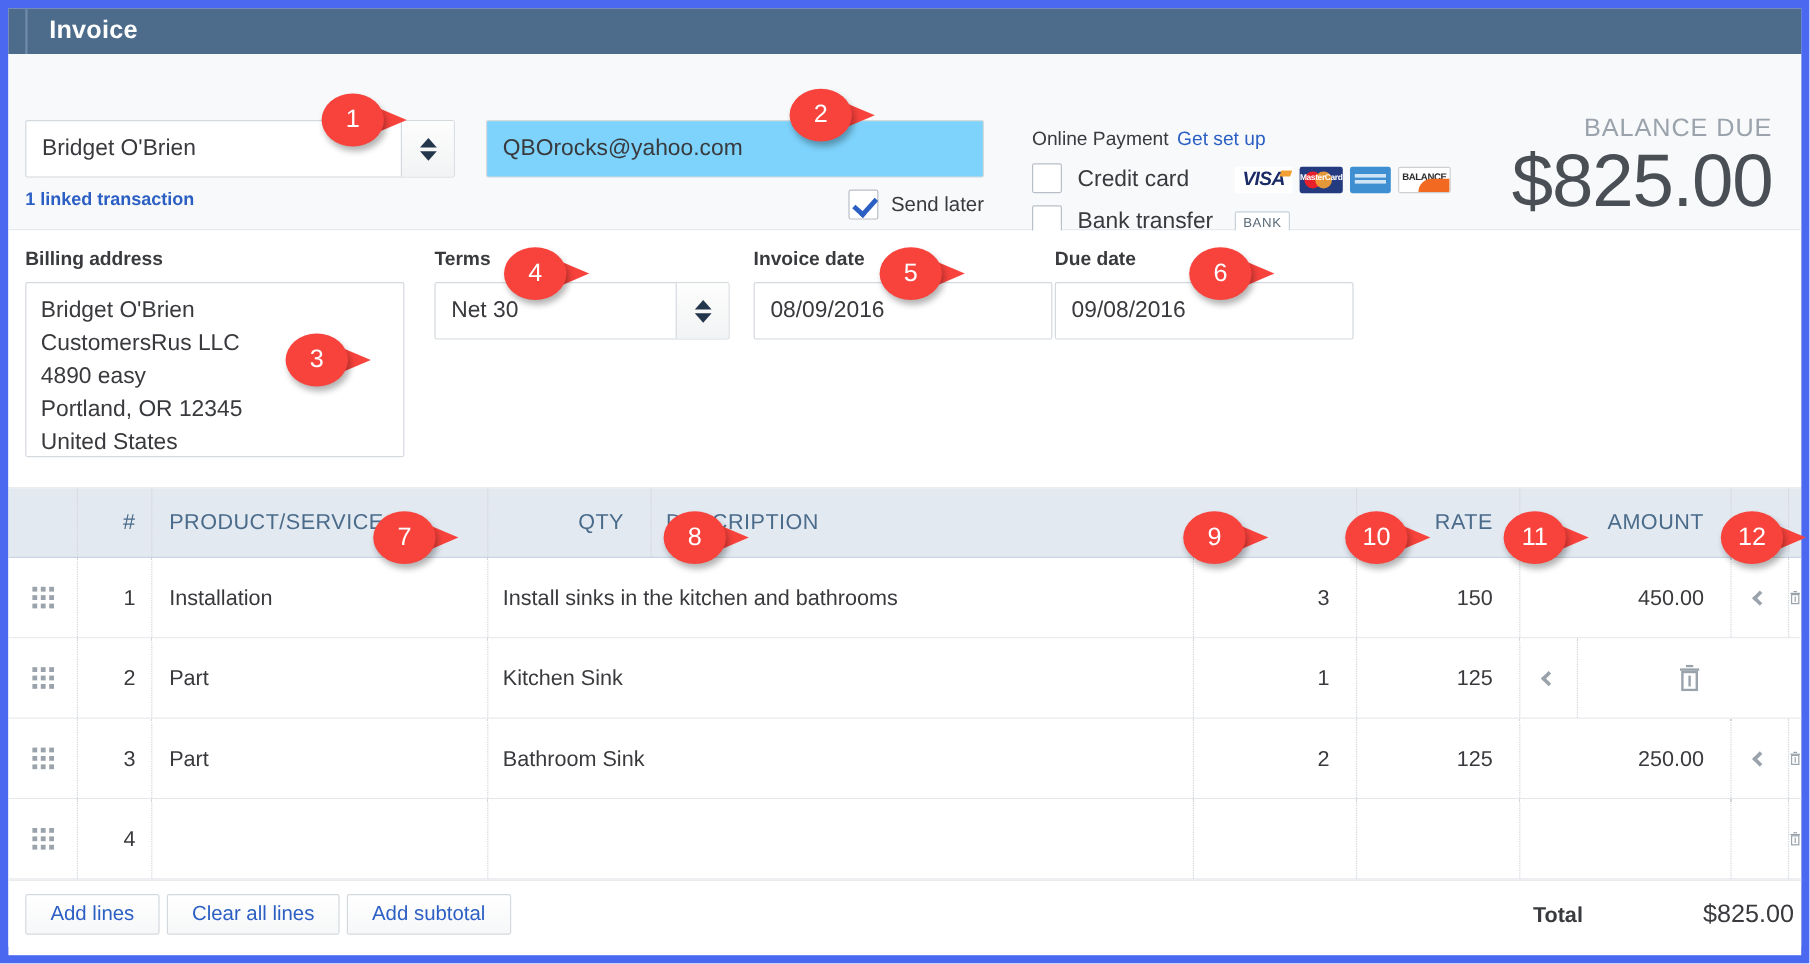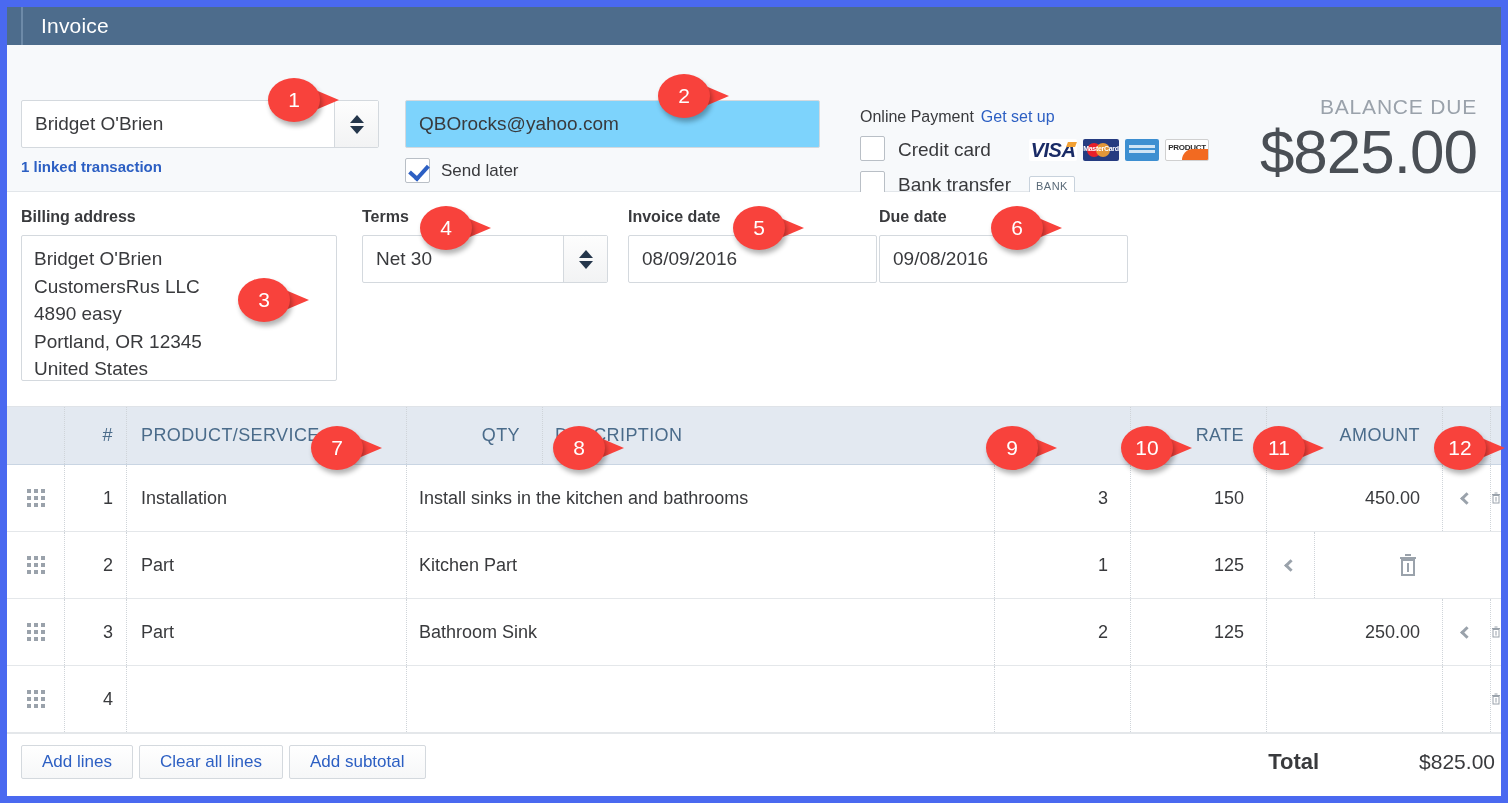--- a/index.html
+++ b/index.html
@@ -32,21 +32,21 @@
   }
   .titlebar-divider {
     width: 2px;
     height: 38px;
     background: #6d8aa8;
     margin-right: 18px;
   }
   .titlebar-title {
     color: #ffffff;
     font-size: 21px;
-    font-weight: 400;
+    font-weight: 700;
     letter-spacing: 0.2px;
   }
 
   
   .top-panel {
     background: #f7f9fb;
     border-bottom: 1px solid #e2e6ea;
     height: 147px;
     position: relative;
     padding: 20px 0 0 0;
@@ -121,20 +121,21 @@
     align-items: center;
     padding-left: 13px;
     font-size: 19px;
     color: #393a3d;
   }
   .sendlater-row {
     margin-top: 10px;
     display: flex;
     align-items: center;
     gap: 11px;
+    justify-content: flex-end;
   }
   .checkbox {
     width: 25px;
     height: 25px;
     border: 1px solid #b9bfc6;
     background: #ffffff;
     border-radius: 2px;
     position: relative;
   }
   .checkbox.checked::after {
@@ -175,21 +176,21 @@
   .pay-label {
     font-size: 19px;
     color: #393a3d;
     min-width: 118px;
   }
   .card-logos { display: flex; align-items: center; gap: 6px; }
 
   .logo { height: 22px; border-radius: 2px; display:flex; align-items:center; justify-content:center; overflow:hidden; }
   .logo-visa {
     width: 48px; background:#ffffff;
-    font-size: 20px; font-weight: bold; font-style: italic;
+    font-size: 16px; font-weight: bold; font-style: italic;
     color:#1a2b66; letter-spacing:-0.5px; position:relative;
   }
   .logo-visa::after{
     content:""; position:absolute; right:1px; top:3px;
     width:9px; height:5px; background:#f2a033;
     transform: skewX(-20deg);
   }
   .logo-mc {
     width: 36px; background:#253b80; position:relative;
   }
@@ -350,21 +351,21 @@
   }
   .btn + .btn { margin-left: 6px; }
 
   .footer-total {
     position: absolute;
     right: 0; top: 0;
     height: 56px;
     display: flex; align-items: center;
   }
   .total-label {
-    font-size: 22px; font-weight: bold; color:#393a3d;
+    font-size: 18px; font-weight: bold; color:#393a3d;
     margin-right: 100px;
   }
   .total-value {
     font-size: 21px; color:#393a3d; padding-right: 6px;
   }
 
   
   .pin {
     position: absolute;
     width: 74px;
@@ -446,21 +447,21 @@
           <div class="logo logo-mc">
             <span class="c1"></span>
               <span class="c2"></span>
               <span class="txt">MasterCard</span>
           </div>
           <div class="logo logo-amex">
             <span class="bar b1"></span>
               <span class="bar b2"></span>
           </div>
           <div class="logo logo-disc">
-            <span class="txt">PRODUCT</span>
+            <span class="txt">BALANCE</span>
               <span class="swoosh"></span>
           </div>
         </div>
       </div>
 
       <div class="pay-row">
         <div class="checkbox"></div>
         <div class="pay-label">Bank transfer</div>
         <div class="bank-badge">BANK</div>
       </div>
@@ -563,21 +564,21 @@
               <i></i>
               <i></i>
               <i></i>
               <i></i>
               <i></i>
               <i></i>
             </span>
           </div>
           <div class="cell c-num">2</div>
           <div class="cell c-prod">Part</div>
-          <div class="cell c-desc">Kitchen Part</div>
+          <div class="cell c-desc">Kitchen Sink</div>
           <div class="cell c-qty">1</div>
           <div class="cell c-rate">125</div>
           <div class="cell c-link">
             <span class="chev-left"></span>
           </div>
           <div class="cell c-trash">
             <svg class="trash-icon" viewBox="0 0 20 22">
               <rect x="7" y="0" width="6" height="2" fill="#9aa2ab"></rect>
               <rect x="2" y="3" width="16" height="2" fill="#9aa2ab"></rect>
               <rect x="4" y="6" width="12" height="15" fill="none" stroke="#9aa2ab" stroke-width="2"></rect>

